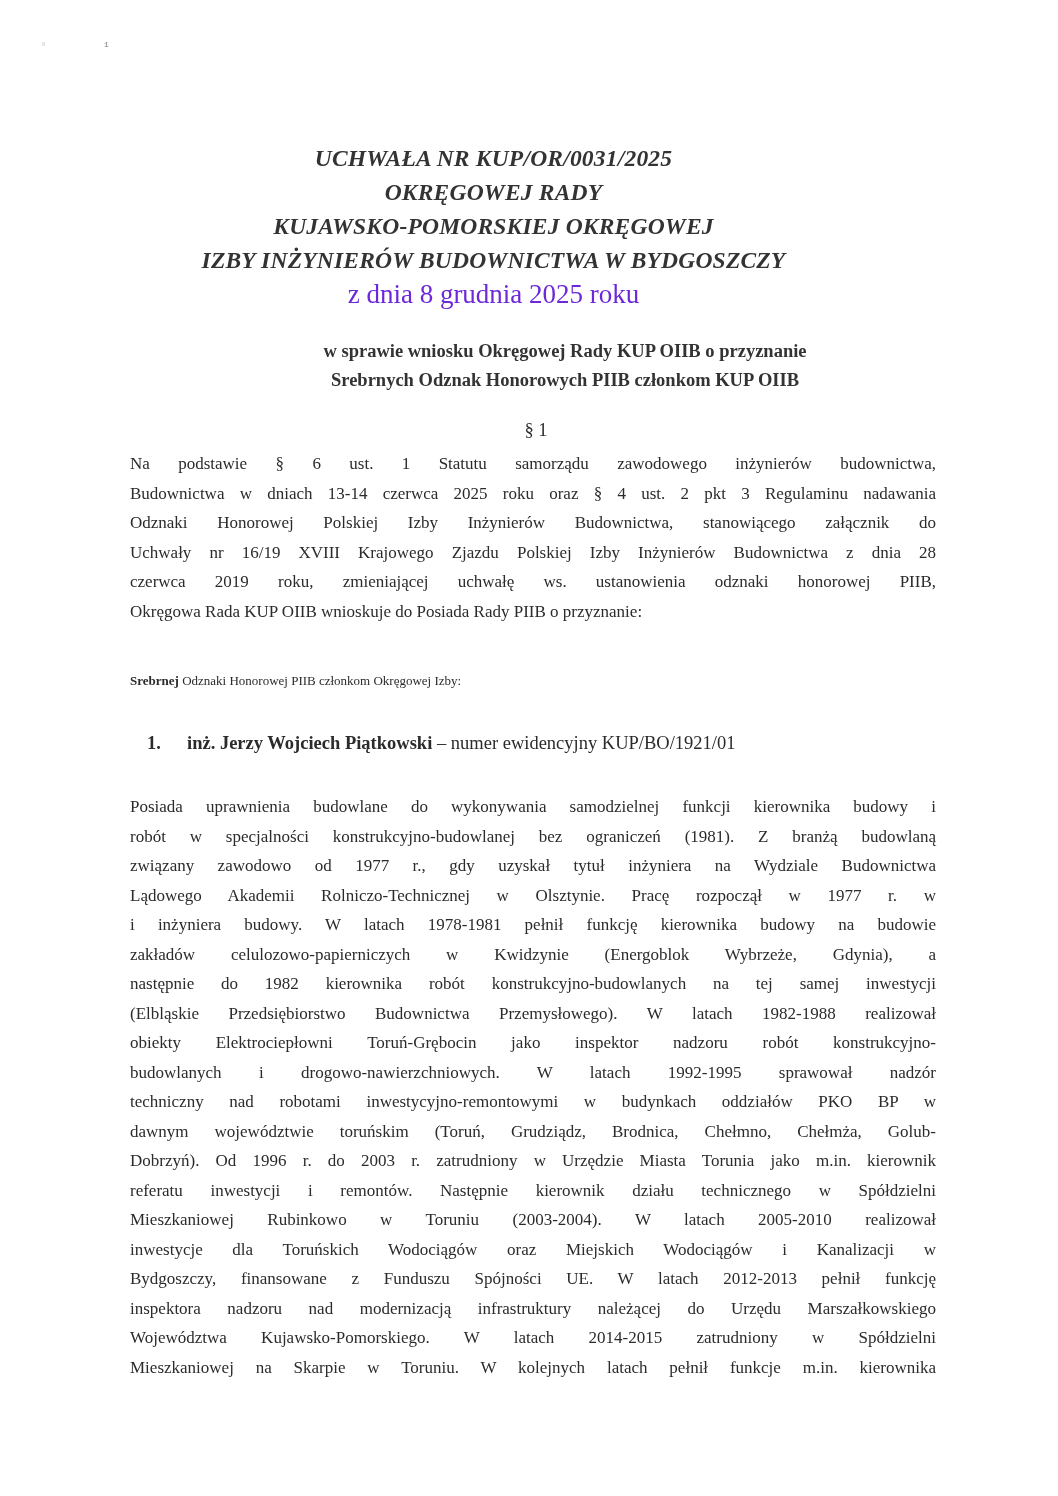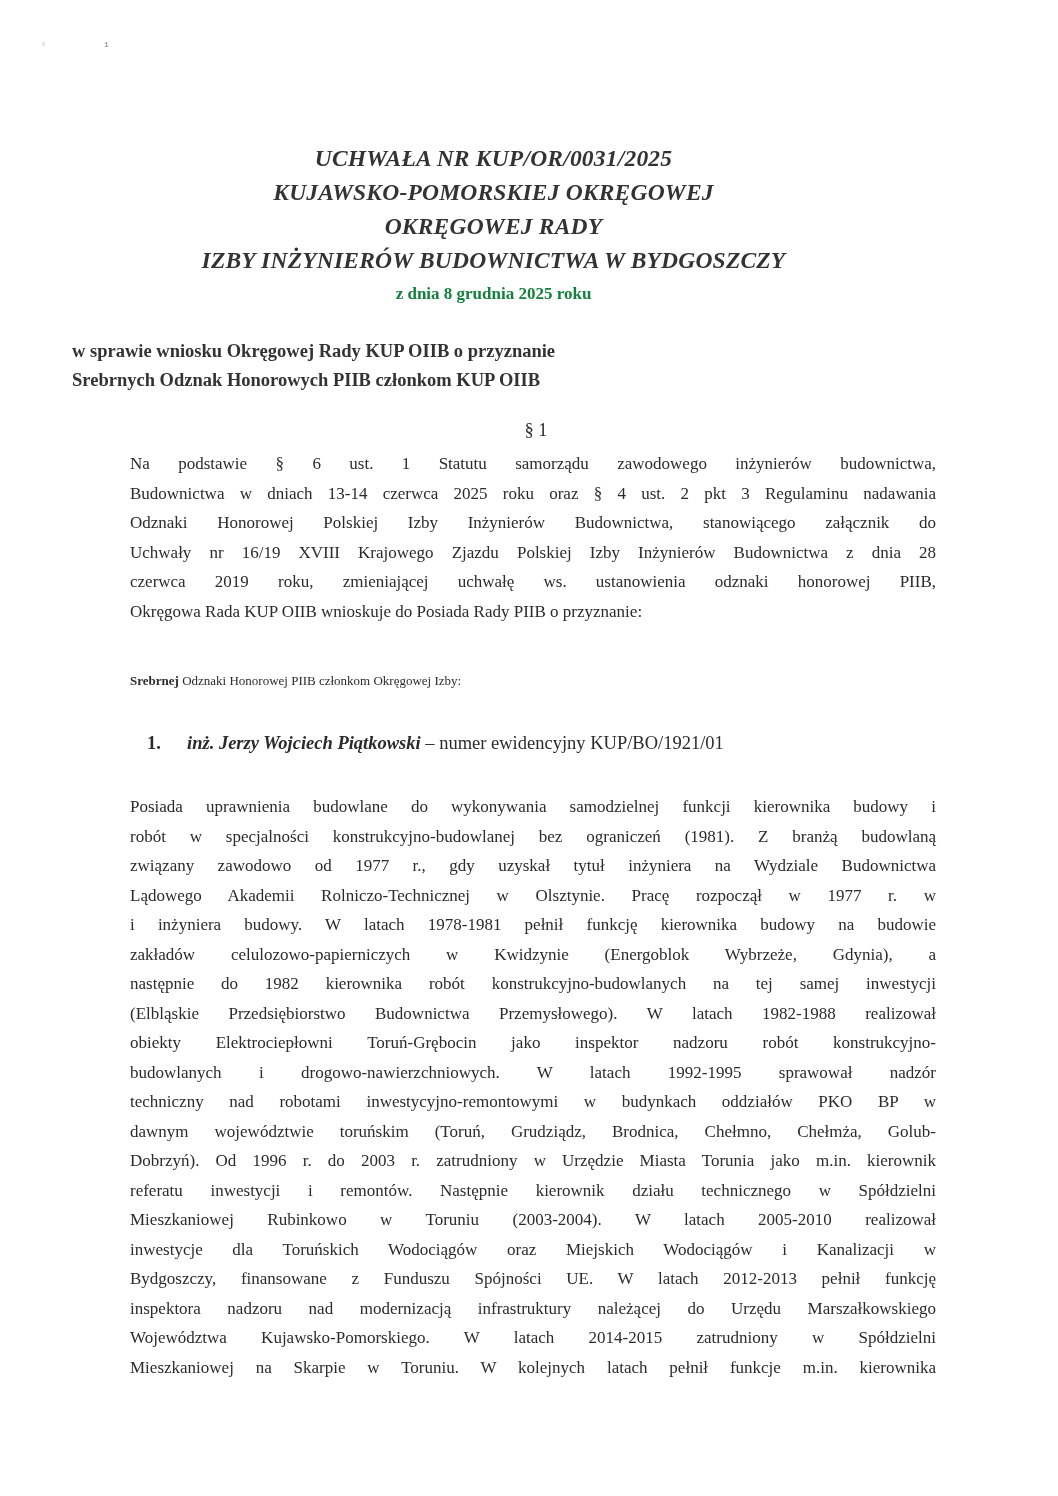--- a/index.html
+++ b/index.html
@@ -17,54 +17,54 @@
     }
     .header {
       position: absolute; left: 0; width: 967px; top: 141px;
       text-align: center; padding-left: 20px; box-sizing: border-box;
     }
     .header .t {
       font-weight: bold; font-style: italic; font-size: 23.5px; line-height: 34px;
       letter-spacing: 0.2px; color: #333;
     }
     .header .date {
-      font-weight: bold; font-style: normal; font-size: 17px; line-height: 34px; color: #15803d;
+      font-weight: normal; font-style: normal; font-size: 27px; line-height: 34px; color: #6d28d9;
     }
     .subject {
       position: absolute; left: 0; width: 1058px; top: 337px;
-      padding-left: 72px; box-sizing: border-box;
+      text-align: center; padding-left: 72px; box-sizing: border-box;
       font-weight: bold; font-size: 18.5px; line-height: 29px; color: #333;
     }
     .par-sign {
       position: absolute; left: 0; width: 1058px; top: 420px;
       text-align: center; font-size: 18.5px; padding-left: 14px; box-sizing: border-box;
     }
     .block { position: absolute; left: 130px; width: 806px; }
     .line {
       display: block; font-size: 17px; line-height: 29.5px; height: 29.5px;
       text-align: justify; text-align-last: justify; white-space: nowrap;
       overflow: visible;
     }
     .line.last { text-align-last: left; }
     .awarded { position: absolute; left: 130px; top: 673px; font-size: 13px; }
     .awarded b { font-weight: bold; }
     .item { position: absolute; left: 147px; top: 733px; font-size: 18.5px; }
     .item .num { display: inline-block; width: 40px; font-weight: bold; }
-    .item .name { font-weight: bold; font-style: italic; }
+    .item .name { font-weight: bold; }
   </style>
 </head>
 <body>
 
 <div class="scan-mark"></div>
 <div class="page-num">1</div>
 
 <div class="header">
   <div class="t">UCHWAŁA NR KUP/OR/0031/2025</div>
+  <div class="t">OKRĘGOWEJ RADY</div>
   <div class="t">KUJAWSKO-POMORSKIEJ OKRĘGOWEJ</div>
-  <div class="t">OKRĘGOWEJ RADY</div>
   <div class="t">IZBY INŻYNIERÓW BUDOWNICTWA W BYDGOSZCZY</div>
   <div class="date">z dnia 8 grudnia 2025 roku</div>
 </div>
 
 <div class="subject">
   <div>w sprawie wniosku Okręgowej Rady KUP OIIB o przyznanie</div>
   <div>Srebrnych Odznak Honorowych PIIB członkom KUP OIIB</div>
 </div>
 
 <div class="par-sign">§ 1</div>

